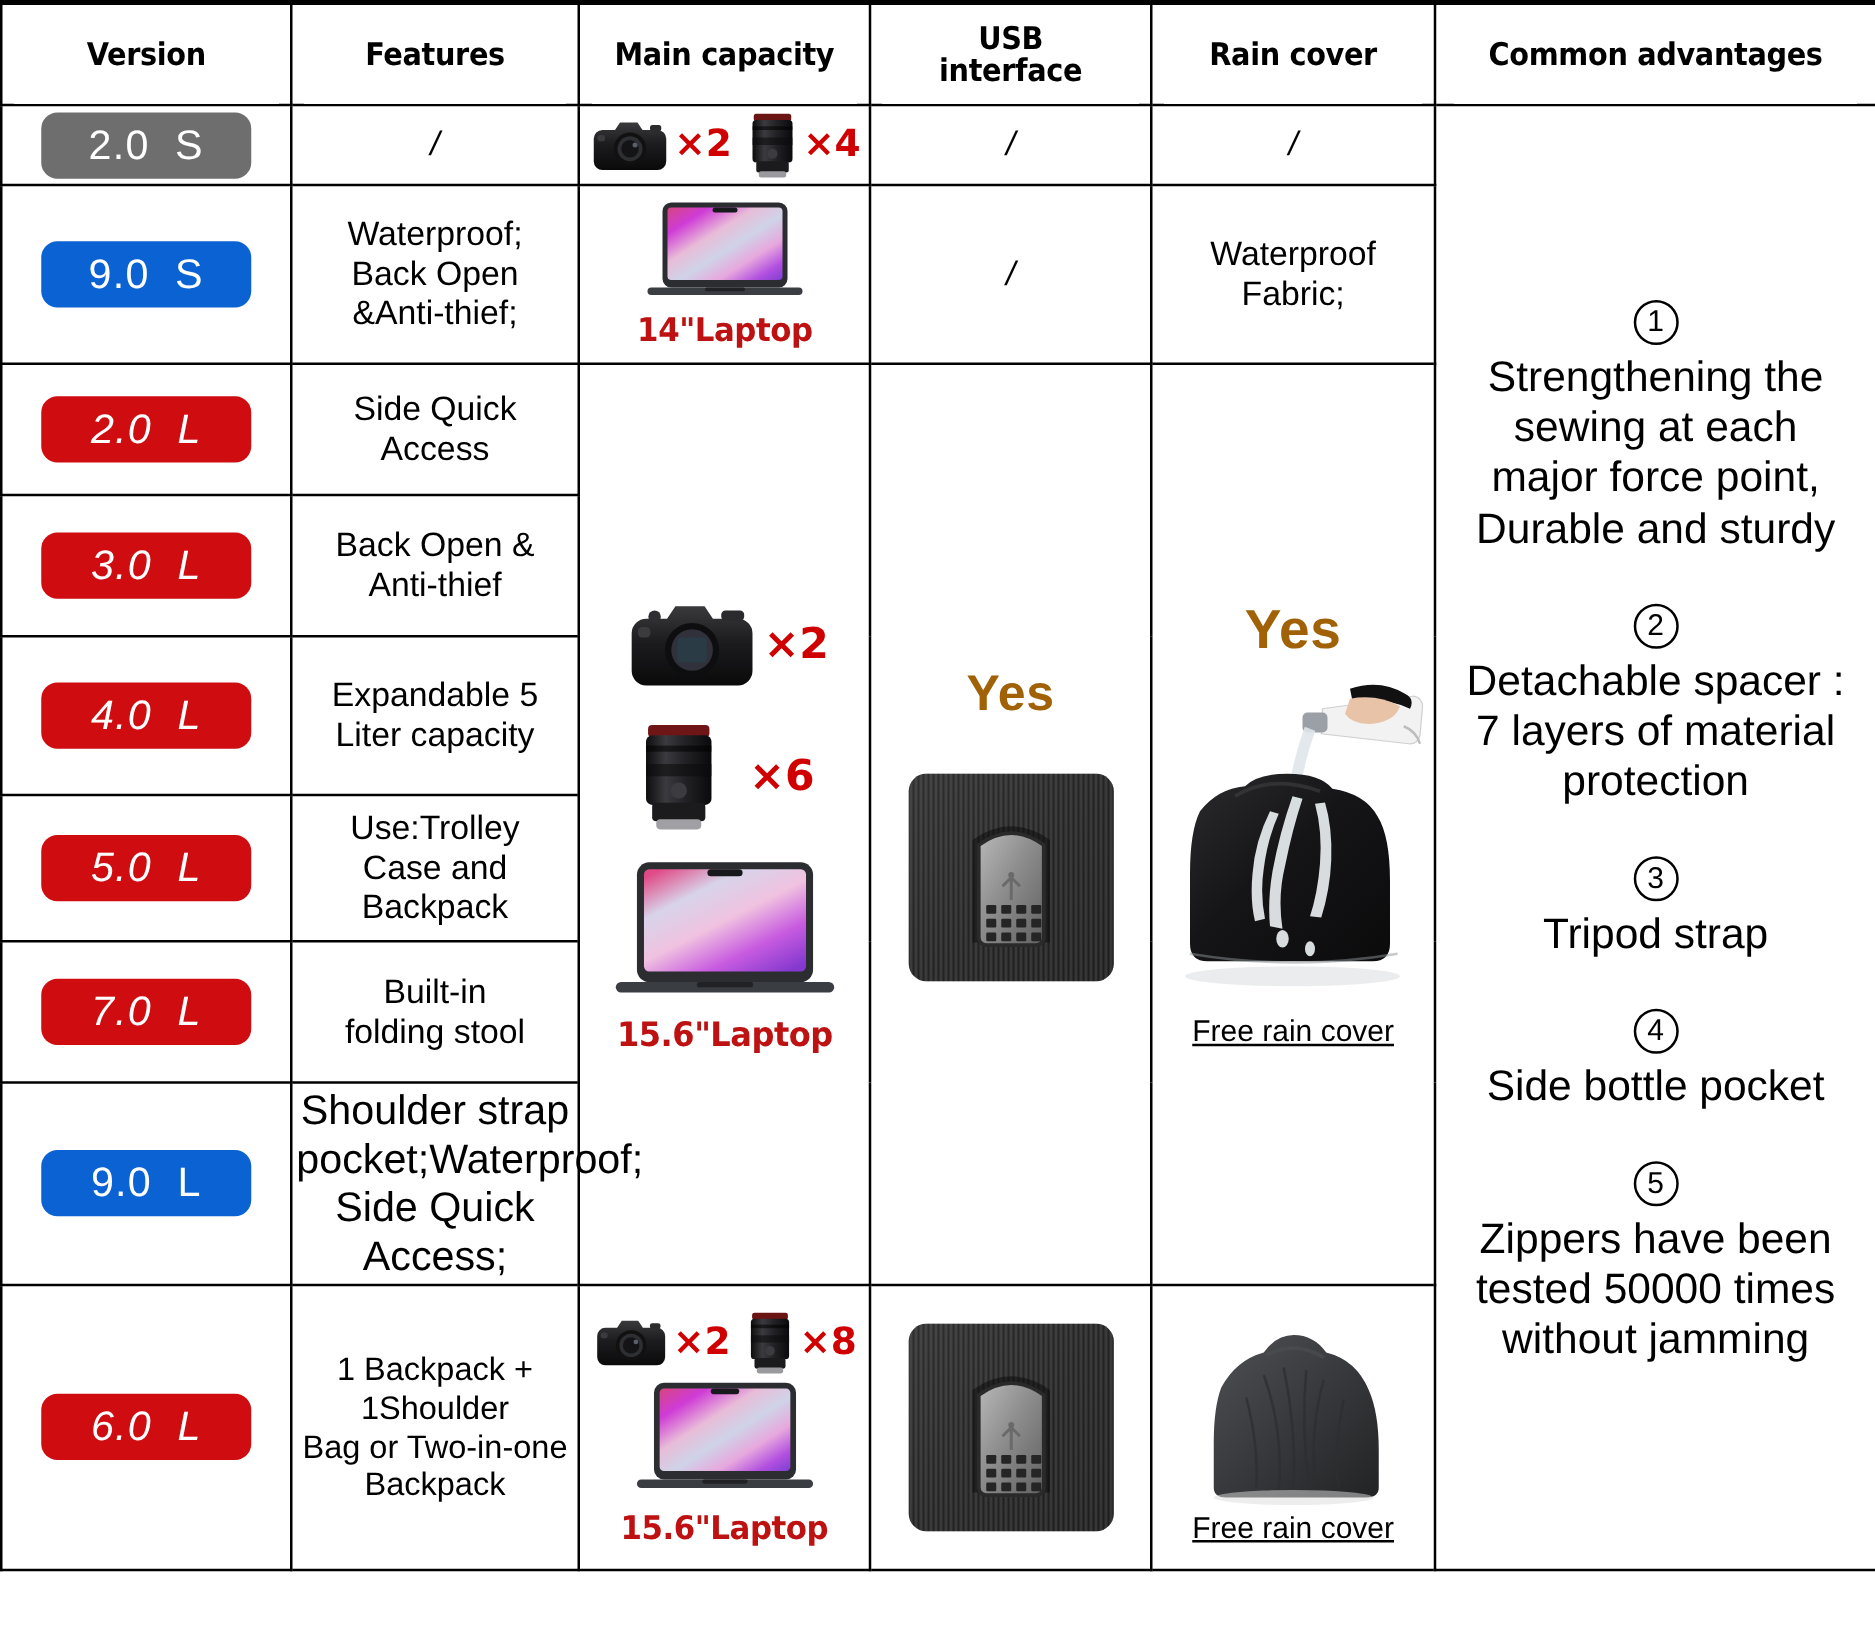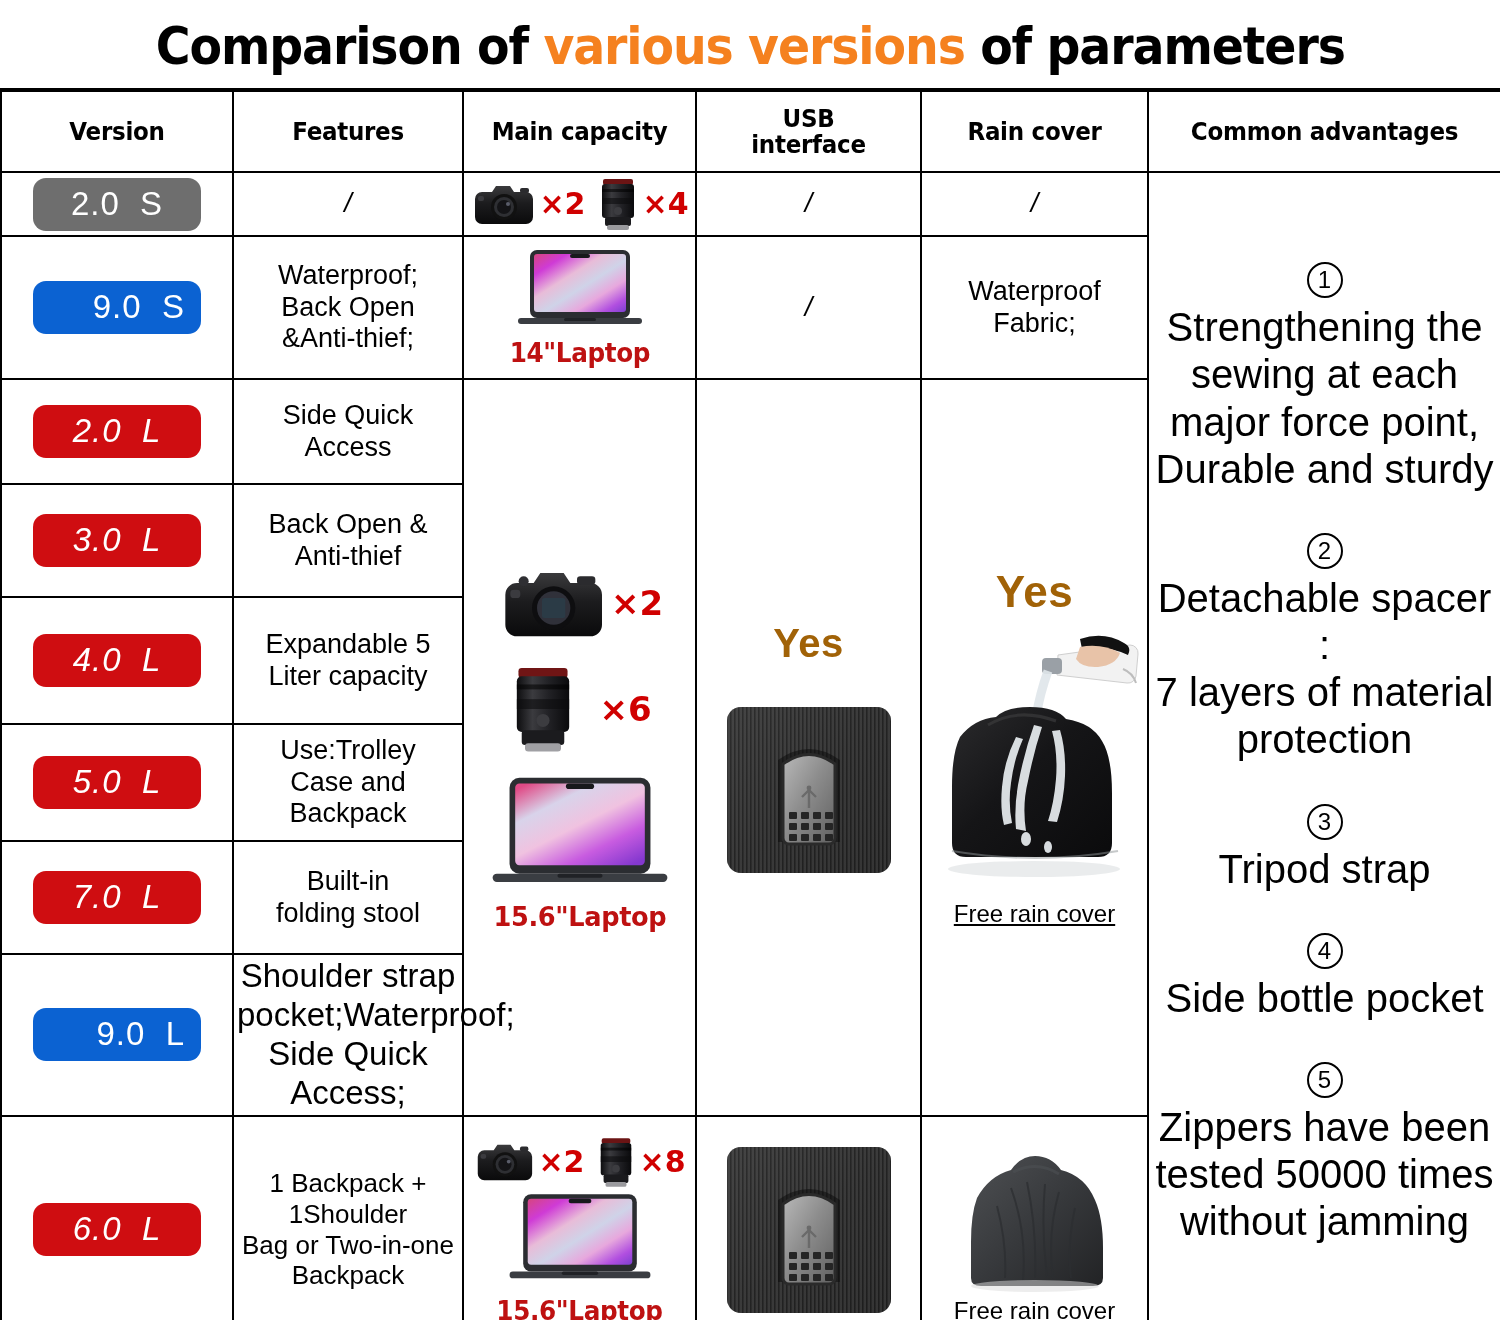--- a/index.html
+++ b/index.html
@@ -75,21 +75,21 @@
     padding: 9px 16px 11px;
     border-radius: 13px;
     color: #fff;
     font-size: 33px;
     font-weight: 400;
     line-height: 1;
     letter-spacing: 1px;
     white-space: pre;
   }
   .badge.gray { background: #6e6e6e; }
-  .badge.blue { background: #0b62d2; text-align: right; }
+  .badge.blue { background: #0b62d2; }
   .badge.red  { background: #cf0d11; font-style: italic; }
 
   
   .celltext {
     font-size: 27px;
     line-height: 1.18;
     white-space: pre-line;
   }
   .slash { font-size: 27px; font-style: italic; }
 
@@ -145,21 +145,21 @@
     display: inline-block;
     width: 36px; height: 36px;
     border: 2px solid #000;
     border-radius: 50%;
     font-size: 24px;
     line-height: 32px;
     text-align: center;
     margin-bottom: 6px;
   }
   .adv-text {
-    font-size: 40px;
+    font-size: 34px;
     line-height: 1.18;
     white-space: pre-line;
   }
 
   
   .photo { display: block; margin: 0 auto; }
 </style>
 </head>
 <body>
 
@@ -214,25 +214,20 @@
     <linearGradient id="bagg2" x1="0" y1="0" x2="1" y2="1">
       <stop offset="0%" stop-color="#4e5053"></stop>
       <stop offset="50%" stop-color="#37393c"></stop>
       <stop offset="100%" stop-color="#222325"></stop>
     </linearGradient>
   </defs>
 </svg>
 
 <div id="page">
 
-  <div class="title-wrap">
-    <div class="title">
-      <span>Comparison of </span><span class="hl">various versions</span><span> of parameters</span>
-    </div>
-  </div>
 
   <table class="cmp">
     <colgroup>
       <col class="col-version">
         <col class="col-features">
         <col class="col-capacity">
       <col class="col-usb">
         <col class="col-rain">
         <col class="col-adv">
     </colgroup>

